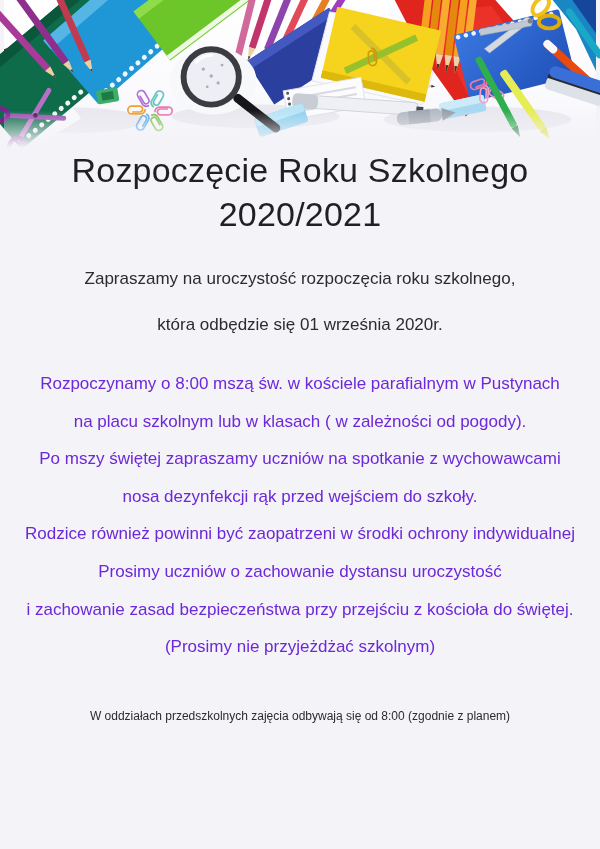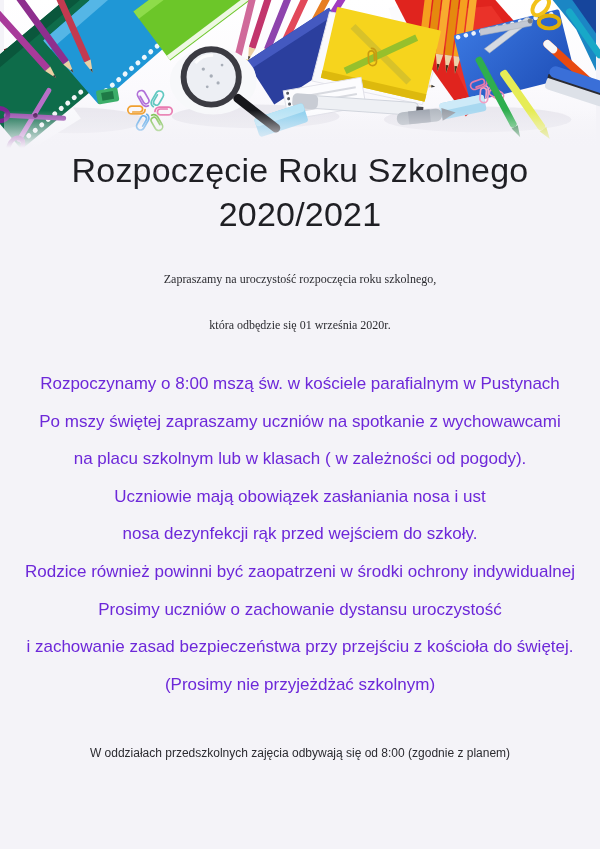--- a/index.html
+++ b/index.html
@@ -7,21 +7,21 @@
   .poster{
     width:600px;height:849px;margin:0 auto;position:relative;overflow:hidden;
     background:#f4f3f8;color:#2b2b30;
     font-family:"Liberation Sans","DejaVu Sans",sans-serif;
   }
   .header-img{display:block;width:600px;height:148px;}
   .title{
     text-align:center;font-size:34px;line-height:44px;font-weight:400;
     color:#1f1f24;letter-spacing:.2px;margin:0;
   }
-  .intro{margin:20px 0 0;text-align:center;font-size:12px;line-height:46px;color:#2b2b30;font-family:Liberation Serif, serif;}
+  .intro{margin:20px 0 0;text-align:center;font-size:17px;line-height:46px;color:#2b2b30;}
   .main-block{margin:17px 0 0;text-align:center;font-size:17px;line-height:37.6px;color:#6d28d9;}
   .footer-line{margin:31px 0 0;text-align:center;font-size:12px;line-height:38px;white-space:nowrap;color:#2b2b30;}
   p{margin:0;}
 </style>
 </head>
 <body>
 
 <div class="poster">
 
   <svg class="header-img" viewBox="0 0 600 150" role="img">
@@ -266,23 +266,22 @@
     <span style="display:block">2020/2021</span>
   </h1>
 
   <div class="intro">
     <p>Zapraszamy na uroczystość rozpoczęcia roku szkolnego,</p>
     <p>która odbędzie się 01 września 2020r.</p>
   </div>
 
   <div class="main-block">
     <p>Rozpoczynamy o 8:00 mszą św. w kościele parafialnym w Pustynach</p>
+    <p>na placu szkolnym lub w klasach ( w zależności od pogody).</p>
     <p>Po mszy świętej zapraszamy uczniów na spotkanie z wychowawcami</p>
-    <p>na placu szkolnym lub w klasach ( w zależności od pogody).</p>
-    <p>Uczniowie mają obowiązek zasłaniania nosa i ust</p>
     <p>nosa dezynfekcji rąk przed wejściem do szkoły.</p>
     <p>Rodzice również powinni być zaopatrzeni w środki ochrony indywidualnej</p>
     <p>Prosimy uczniów o zachowanie dystansu uroczystość</p>
     <p>i zachowanie zasad bezpieczeństwa przy przejściu z kościoła do świętej.</p>
     <p>(Prosimy nie przyjeżdżać szkolnym)</p>
   </div>
 
   <p class="footer-line">W oddziałach przedszkolnych zajęcia odbywają się od 8:00 (zgodnie z planem)</p>
 
 </div>

